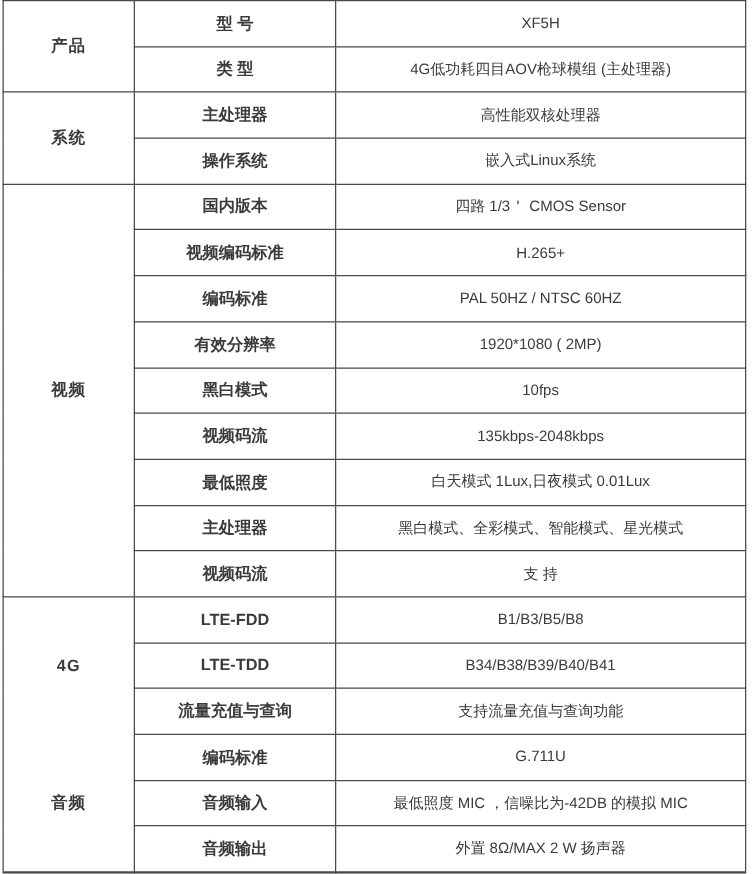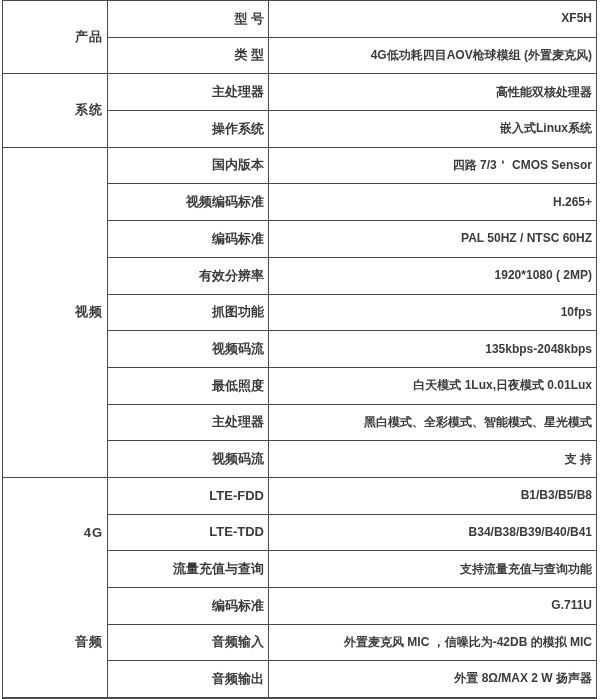--- a/index.html
+++ b/index.html
@@ -19,92 +19,92 @@
     position: absolute;
     top: 0;
     left: 2px;
     width: 595px;
     height: 698px;
     border: 1px solid #4a4a4a;
     border-bottom-width: 2px;
   }
   td {
     border: 1px solid #4a4a4a;
-    text-align: right;
+    text-align: center;
     vertical-align: middle;
     color: #3b3b3b;
     padding: 0 4px;
     overflow: hidden;
     line-height: 1.25;
   }
   td.cat {
     width: 96px;
     font-weight: bold;
     font-size: 13px;
     letter-spacing: 1px;
   }
   td.lbl {
     width: 152px;
     font-weight: bold;
     font-size: 13px;
   }
   td.val {
     font-size: 12px;
-    font-weight: bold;
+    font-weight: normal;
   }
   td.cat.merge-bottom {
     border-bottom-style: hidden;
   }
   tr { height: 36.7px; }
 </style>
 </head>
 <body>
 
 <table class="spec-table">
   <tbody>
 
     <tr>
       <td class="cat" rowspan="2">产品</td>
       <td class="lbl">型 号</td>
       <td class="val">XF5H</td>
     </tr>
     <tr>
       <td class="lbl">类 型</td>
-      <td class="val">4G低功耗四目AOV枪球模组 (外置麦克风)</td>
+      <td class="val">4G低功耗四目AOV枪球模组 (主处理器)</td>
     </tr>
 
     <tr>
       <td class="cat" rowspan="2">系统</td>
       <td class="lbl">主处理器</td>
       <td class="val">高性能双核处理器</td>
     </tr>
     <tr>
       <td class="lbl">操作系统</td>
       <td class="val">嵌入式Linux系统</td>
     </tr>
 
     <tr>
       <td class="cat" rowspan="9">视频</td>
       <td class="lbl">国内版本</td>
-      <td class="val">四路 7/3＇ CMOS Sensor</td>
+      <td class="val">四路 1/3＇ CMOS Sensor</td>
     </tr>
     <tr>
       <td class="lbl">视频编码标准</td>
       <td class="val">H.265+</td>
     </tr>
     <tr>
       <td class="lbl">编码标准</td>
       <td class="val">PAL 50HZ / NTSC 60HZ</td>
     </tr>
     <tr>
       <td class="lbl">有效分辨率</td>
       <td class="val">1920*1080 ( 2MP)</td>
     </tr>
     <tr>
-      <td class="lbl">抓图功能</td>
+      <td class="lbl">黑白模式</td>
       <td class="val">10fps</td>
     </tr>
     <tr>
       <td class="lbl">视频码流</td>
       <td class="val">135kbps-2048kbps</td>
     </tr>
     <tr>
       <td class="lbl">最低照度</td>
       <td class="val">白天模式 1Lux,日夜模式 0.01Lux</td>
     </tr>
@@ -131,21 +131,21 @@
       <td class="val">支持流量充值与查询功能</td>
     </tr>
 
     <tr>
       <td class="cat" rowspan="3">音频</td>
       <td class="lbl">编码标准</td>
       <td class="val">G.711U</td>
     </tr>
     <tr>
       <td class="lbl">音频输入</td>
-      <td class="val">外置麦克风 MIC ，信噪比为-42DB 的模拟 MIC</td>
+      <td class="val">最低照度 MIC ，信噪比为-42DB 的模拟 MIC</td>
     </tr>
     <tr>
       <td class="lbl">音频输出</td>
       <td class="val">外置 8Ω/MAX 2 W  扬声器</td>
     </tr>
 
   </tbody>
 </table>
 
 </body></html>

